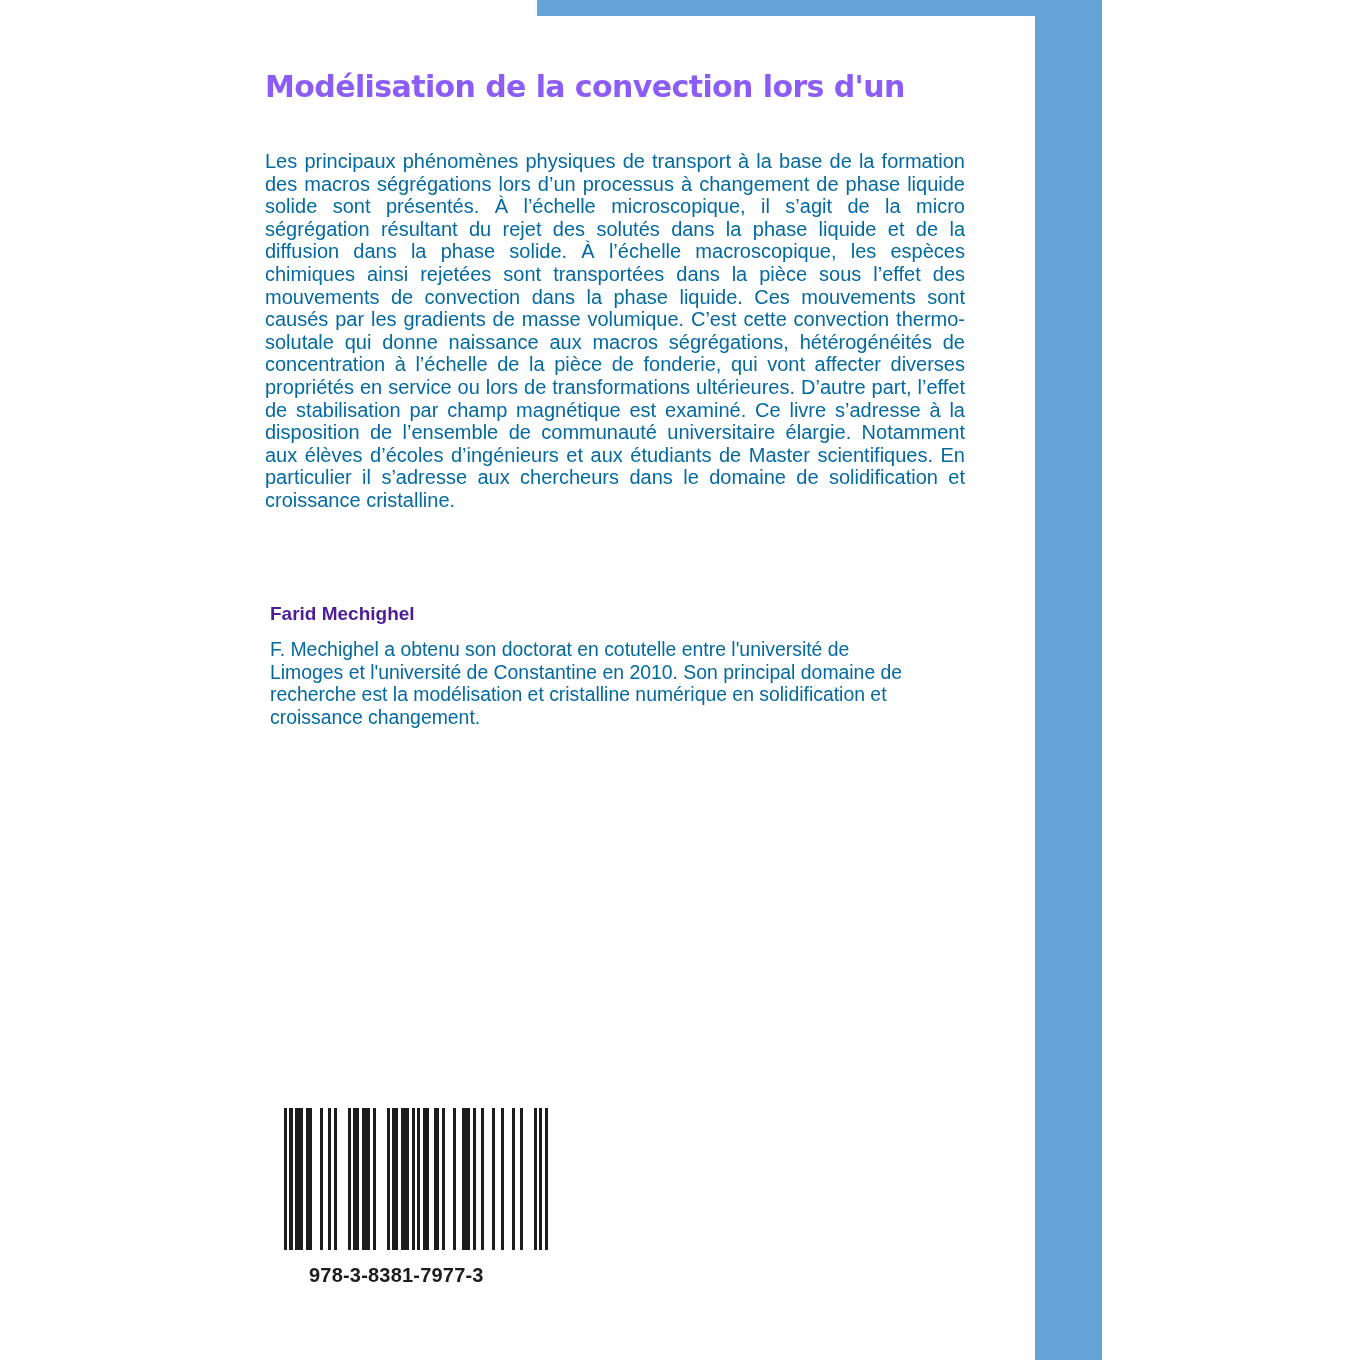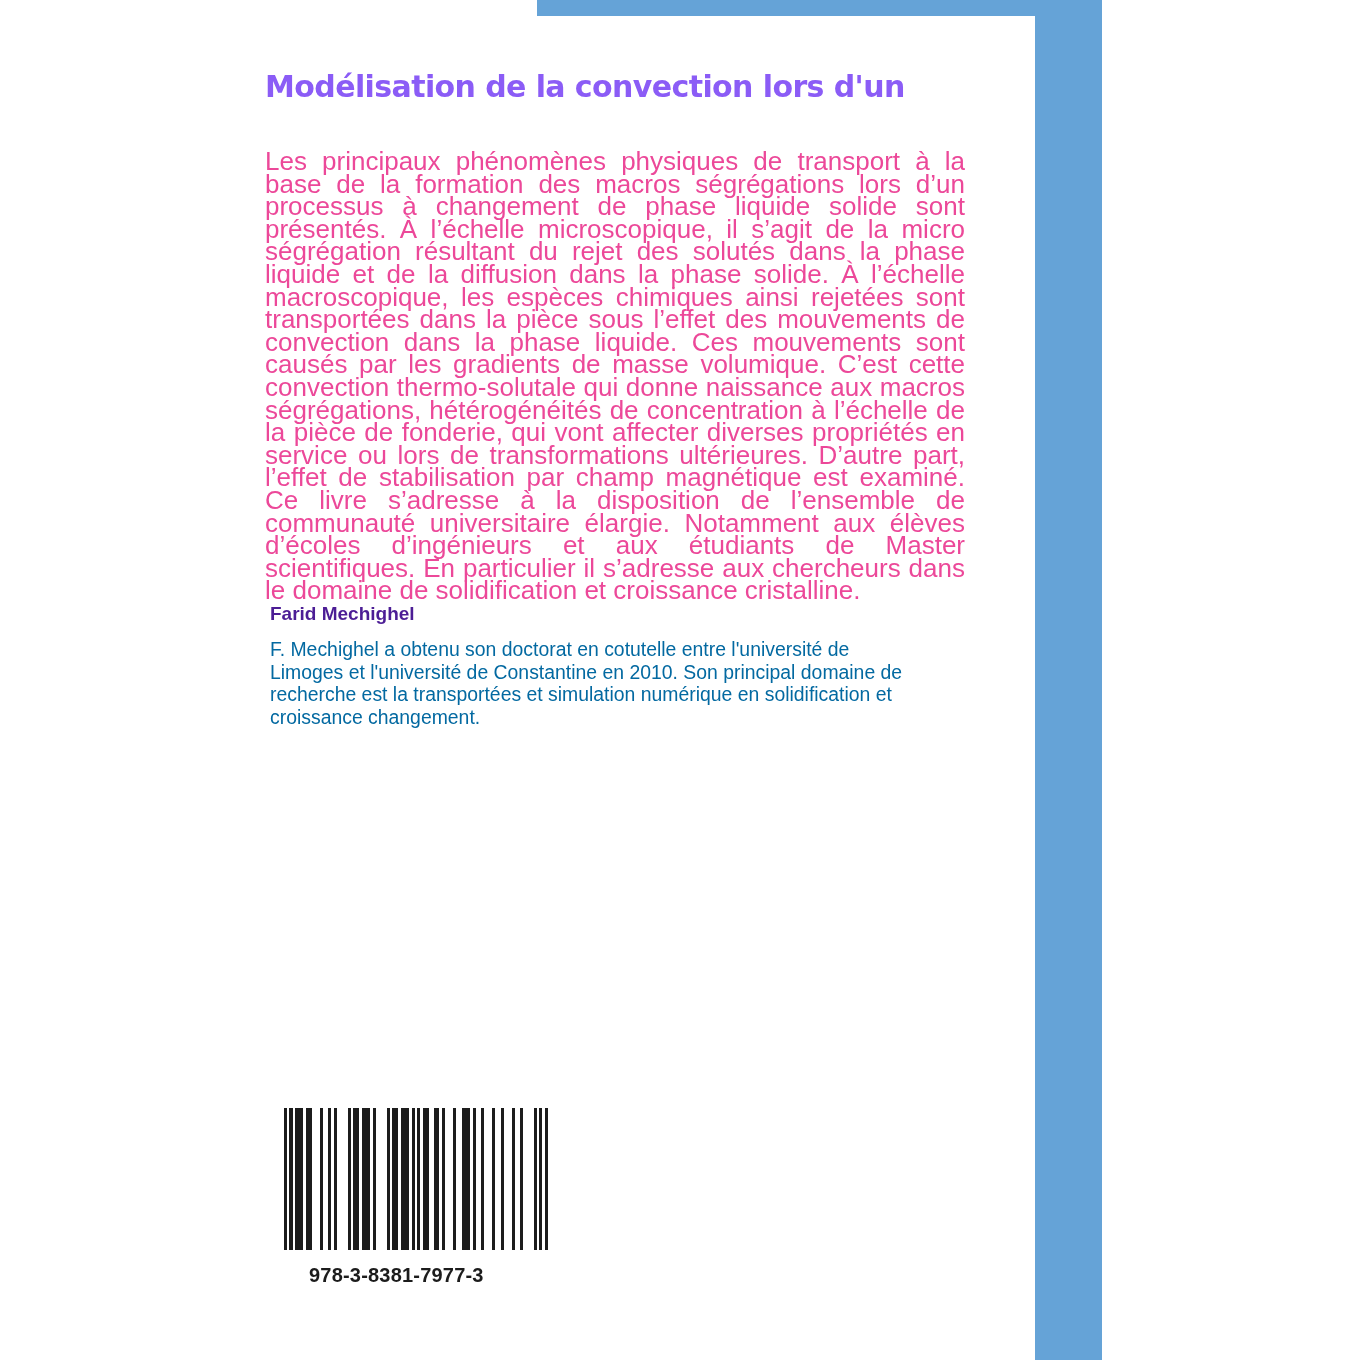--- a/index.html
+++ b/index.html
@@ -1,20 +1,20 @@
 <!DOCTYPE html>
 <html><head>
 <meta charset="utf-8">
 <style>
   html, body { margin:0; padding:0; }
   body { width:1360px; height:1360px; background:#ffffff; position:relative; overflow:hidden; }
   .blue-top { position:absolute; left:537px; top:0; width:565px; height:16px; background:#65a3d7; }
   .blue-side { position:absolute; left:1035px; top:0; width:67px; height:1360px; background:#65a3d7; }
   .title { position:absolute; left:265px; top:70px; width:760px; font-family:"DejaVu Sans", sans-serif; font-weight:bold; font-size:30px; line-height:33px; color:#8b5cf6; letter-spacing:-0.6px; }
-  .abstract { position:absolute; left:265px; top:150px; width:700px; font-family:"Liberation Sans", sans-serif; font-size:26px; line-height:22.6px; color:#ec4899; text-align:justify; }
+  .abstract { position:absolute; left:265px; top:150px; width:700px; font-family:"Liberation Sans", sans-serif; font-size:20px; line-height:22.6px; color:#0369a1; text-align:justify; }
   .author-name { position:absolute; left:270px; top:603px; font-family:"Liberation Sans", sans-serif; font-weight:bold; font-size:19px; line-height:22px; color:#4c1d95; }
   .author-bio { position:absolute; left:270px; top:626px; width:700px; font-family:"Liberation Sans", sans-serif; font-size:19.4px; line-height:22.6px; color:#0369a1;margin-top:12px; }
   .barcode { position:absolute; left:270px; top:1108px; width:290px; height:142px; }
   .barcode .bar { position:absolute; top:0; height:142px; background:#1c1c1c; }
   .isbn { position:absolute; left:270px; top:1258px; width:300px; font-family:"Liberation Sans", sans-serif; font-weight:bold; font-size:20px; line-height:34px; color:#1c1c1c; letter-spacing:0.2px; padding-left:39px; }
 </style>
 </head>
 <body>
 
 <div class="blue-top"></div>
@@ -23,21 +23,21 @@
 <h1 class="title" style="margin:0;">
   <span>Modélisation de la convection lors d'un</span><br>
 </h1>
 
 <p class="abstract" style="margin:0;">Les principaux phénomènes physiques de transport à la base de la formation des macros ségrégations lors d’un processus à changement de phase liquide solide sont présentés. À l’échelle microscopique, il s’agit de la micro ségrégation résultant du rejet des solutés dans la phase liquide et de la diffusion dans la phase solide. À l’échelle macroscopique, les espèces chimiques ainsi rejetées sont transportées dans la pièce sous l’effet des mouvements de convection dans la phase liquide. Ces mouvements sont causés par les gradients de masse volumique. C’est cette convection thermo-solutale qui donne naissance aux macros ségrégations, hétérogénéités de concentration à l’échelle de la pièce de fonderie, qui vont affecter diverses propriétés en service ou lors de transformations ultérieures. D’autre part, l’effet de stabilisation par champ magnétique est examiné. Ce livre s’adresse à la disposition de l’ensemble de communauté universitaire élargie. Notamment aux élèves d’écoles d’ingénieurs et aux étudiants de Master scientifiques. En particulier il s’adresse aux chercheurs dans le domaine de solidification et croissance cristalline.</p>
 
 <div class="author-name">Farid Mechighel</div>
 <div class="author-bio">
   <span>F. Mechighel a obtenu son doctorat en cotutelle entre l'université de</span><br>
   <span>Limoges et l'université de Constantine en 2010. Son principal domaine de</span><br>
-  <span>recherche est la transportées et simulation numérique en solidification et</span><br>
+  <span>recherche est la modélisation et cristalline numérique en solidification et</span><br>
   <span>croissance changement.</span>
 </div>
 
 <div class="barcode">
   <div class="bar" style="left:14px;width:3px"></div>
   <div class="bar" style="left:19px;width:4px"></div>
   <div class="bar" style="left:25px;width:8px"></div>
   <div class="bar" style="left:36px;width:6px"></div>
   <div class="bar" style="left:50px;width:3px"></div>
   <div class="bar" style="left:58px;width:3px"></div>

